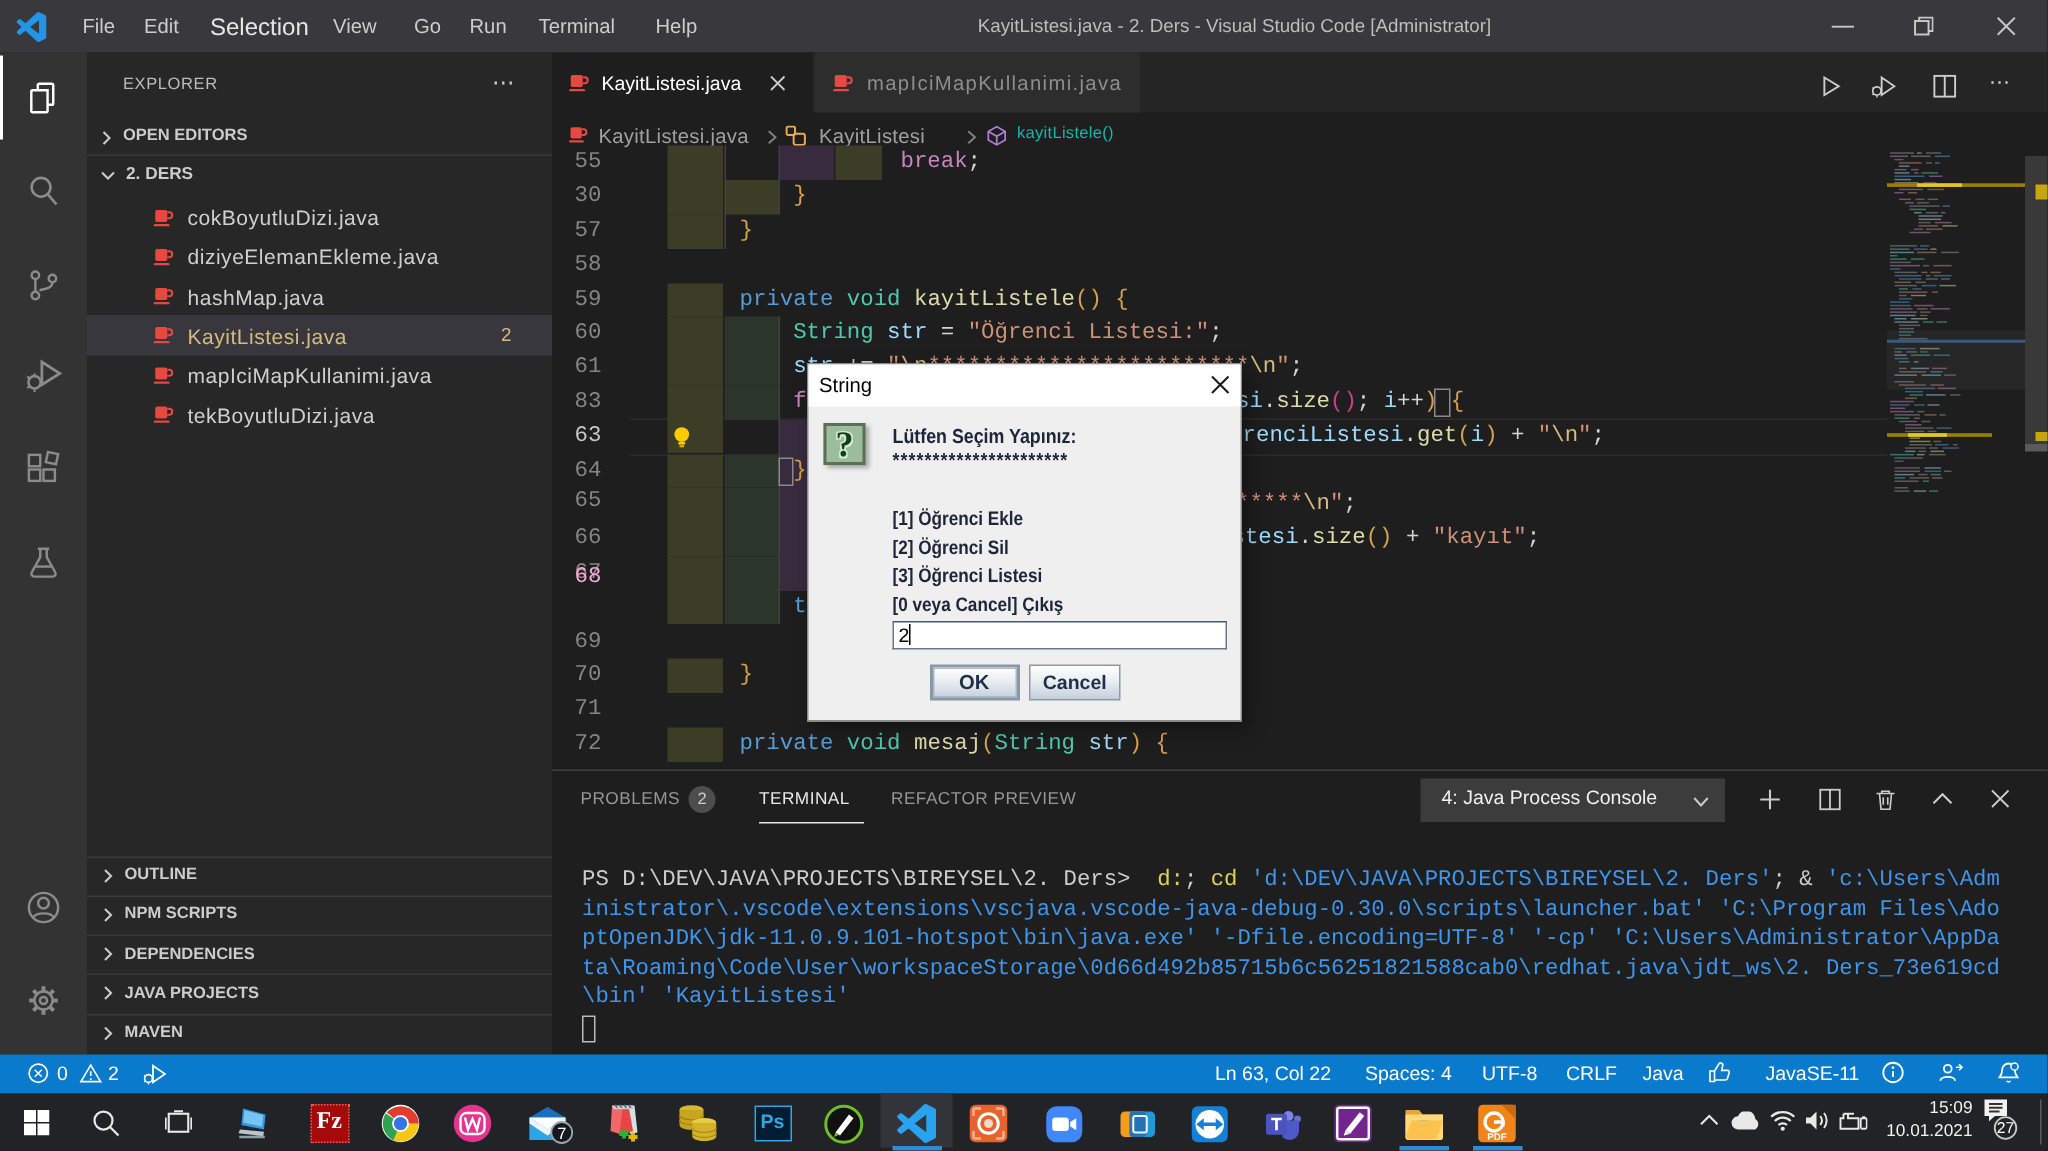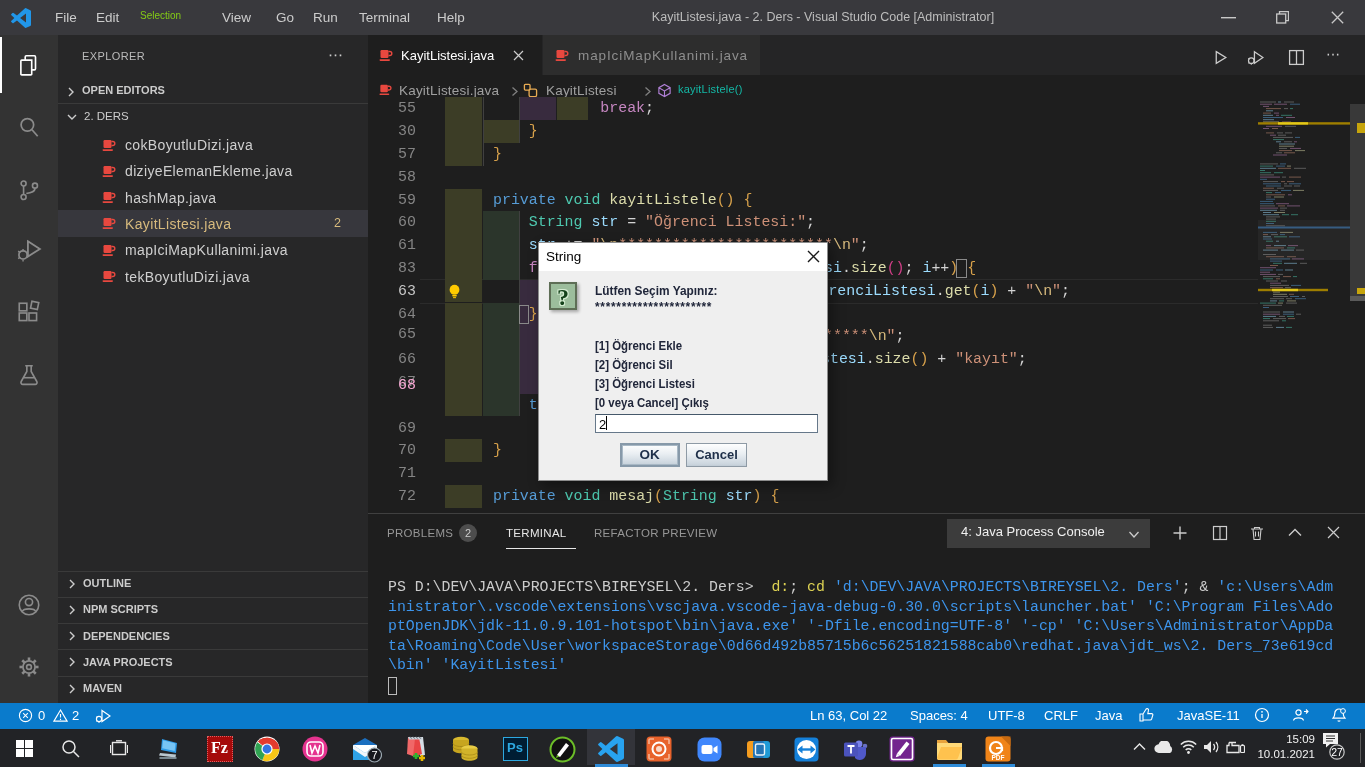--- a/index.html
+++ b/index.html
@@ -1,32 +1,32 @@
 <!DOCTYPE html>
 <html><head><meta charset="utf-8"><style>
 *{margin:0;padding:0;box-sizing:border-box}
 html,body{width:1365px;height:767px;overflow:hidden;background:#1E1E1E;
  font-family:"Liberation Sans",sans-serif;}
 .ab{position:absolute}
 .mono{font-family:"Liberation Mono",monospace}
 pre{margin:0}
 .cl{position:absolute;left:493px;white-space:pre;font:14.92px/22.8px "Liberation Mono",monospace;height:22.8px;color:#D4D4D4}
-.ln{position:absolute;left:368px;width:48px;text-align:right;font:14.92px/22.8px "Liberation Mono",monospace;color:#858585}
+.ln{position:absolute;left:368px;width:48px;text-align:center;font:14.92px/22.8px "Liberation Mono",monospace;color:#858585}
 .kb{color:#569CD6}.kp{color:#C586C0}.ty{color:#4EC9B0}.fn{color:#DCDCAA}
 .va{color:#9CDCFE}.st{color:#CE9178}.esc{color:#D7BA7D}.nu{color:#B5CEA8}.br{color:#D7A14B}.pk{color:#CF3E86}
 svg{display:block}
 </style></head>
 <body>
 <div style="position:absolute;left:0;top:0;width:1365px;height:35px;background:#39393D"></div>
 <svg class="ab" style="left:11px;top:8px" width="20" height="20" viewBox="0 0 100 100">
     <path fill="#2196E8" d="M96.5 10.7 75.9 0.8a6.2 6.2 0 0 0-7.1 1.2L29.9 37.5 12.7 24.4a4.2 4.2 0 0 0-5.3 0.2L1.9 29.6a4.2 4.2 0 0 0 0 6.1L16.8 50 1.9 64.3a4.2 4.2 0 0 0 0 6.1l5.5 5a4.2 4.2 0 0 0 5.3 0.2l17.2-13 38.9 35.5a6.2 6.2 0 0 0 7.1 1.2l20.6-9.9A6.2 6.2 0 0 0 100 83.8V16.2a6.2 6.2 0 0 0-3.5-5.5zM75 72.3 45.5 50 75 27.7z"></path>
   </svg>
 <div style="position:absolute;left:55px;top:10px;font-size:13.5px;color:#CCCCCC">File</div>
 <div style="position:absolute;left:96px;top:10px;font-size:13.5px;color:#CCCCCC">Edit</div>
-<div style="position:absolute;left:140px;top:10px;font-size:10px;color:#84cc16">Selection</div>
+<div style="position:absolute;left:140px;top:10px;font-size:16px;color:#e5e5e5">Selection</div>
 <div style="position:absolute;left:222px;top:10px;font-size:13.5px;color:#CCCCCC">View</div>
 <div style="position:absolute;left:276px;top:10px;font-size:13.5px;color:#CCCCCC">Go</div>
 <div style="position:absolute;left:313px;top:10px;font-size:13.5px;color:#CCCCCC">Run</div>
 <div style="position:absolute;left:359px;top:10px;font-size:13.5px;color:#CCCCCC">Terminal</div>
 <div style="position:absolute;left:437px;top:10px;font-size:13.5px;color:#CCCCCC">Help</div>
 <div style="position:absolute;left:473px;top:10px;width:700px;text-align:center;font-size:12.5px;color:#BDBDBD">KayitListesi.java - 2. Ders - Visual Studio Code [Administrator]</div>
 <svg class="ab" style="left:1221px;top:17px" width="15" height="2" viewBox="0 0 15 2">
     <rect width="15" height="1.4" fill="#C8C8C8"></rect>
   </svg>
 <svg class="ab" style="left:1276px;top:11px" width="13" height="13" viewBox="0 0 13 13">
@@ -92,21 +92,21 @@
       <path d="M6 4l4 4-4 4" fill="none" stroke="#CCCCCC" stroke-width="1.4"></path>
     </svg>
   </div>
 <div style="position:absolute;left:82px;top:84px;font-size:11px;font-weight:bold;color:#CCCCCC">OPEN EDITORS</div>
 <div style="position:absolute;left:58px;top:103px;width:310px;height:1px;background:#3a3a3a"></div>
 <div style="position:absolute;left:64px;top:109px">
     <svg width="16" height="16" viewBox="0 0 16 16">
       <path d="M4 6l4 4 4-4" fill="none" stroke="#CCCCCC" stroke-width="1.4"></path>
     </svg>
   </div>
-<div style="position:absolute;left:84px;top:110px;font-size:11.5px;font-weight:normal;color:#CCCCCC">2. DERS</div>
+<div style="position:absolute;left:84px;top:110px;font-size:11.5px;font-weight:bold;color:#CCCCCC">2. DERS</div>
 <svg class="ab" style="left:101px;top:136.5px" width="16" height="16" viewBox="0 0 16 16">
     <rect x="2.5" y="3" width="8" height="8" rx="1.2" fill="#E8483F"></rect>
     <path d="M10.5 4.5h1.3a2 2 0 0 1 0 4h-1.3" fill="none" stroke="#E8483F" stroke-width="1.4"></path>
     <rect x="1.5" y="12.3" width="10.5" height="1.6" rx="0.8" fill="#E8483F"></rect>
     <rect x="9" y="2" width="2.5" height="3" fill="#252526" opacity="0"></rect>
     <path d="M9.2 3.2 11 1.8" stroke="#E8483F" stroke-width="0"></path>
   </svg>
 <div style="position:absolute;left:125px;top:137.0px;font-size:14px;letter-spacing:0.35px;color:#CFCFCF">cokBoyutluDizi.java</div>
 <svg class="ab" style="left:101px;top:162.8px" width="16" height="16" viewBox="0 0 16 16">
     <rect x="2.5" y="3" width="8" height="8" rx="1.2" fill="#E8483F"></rect>

